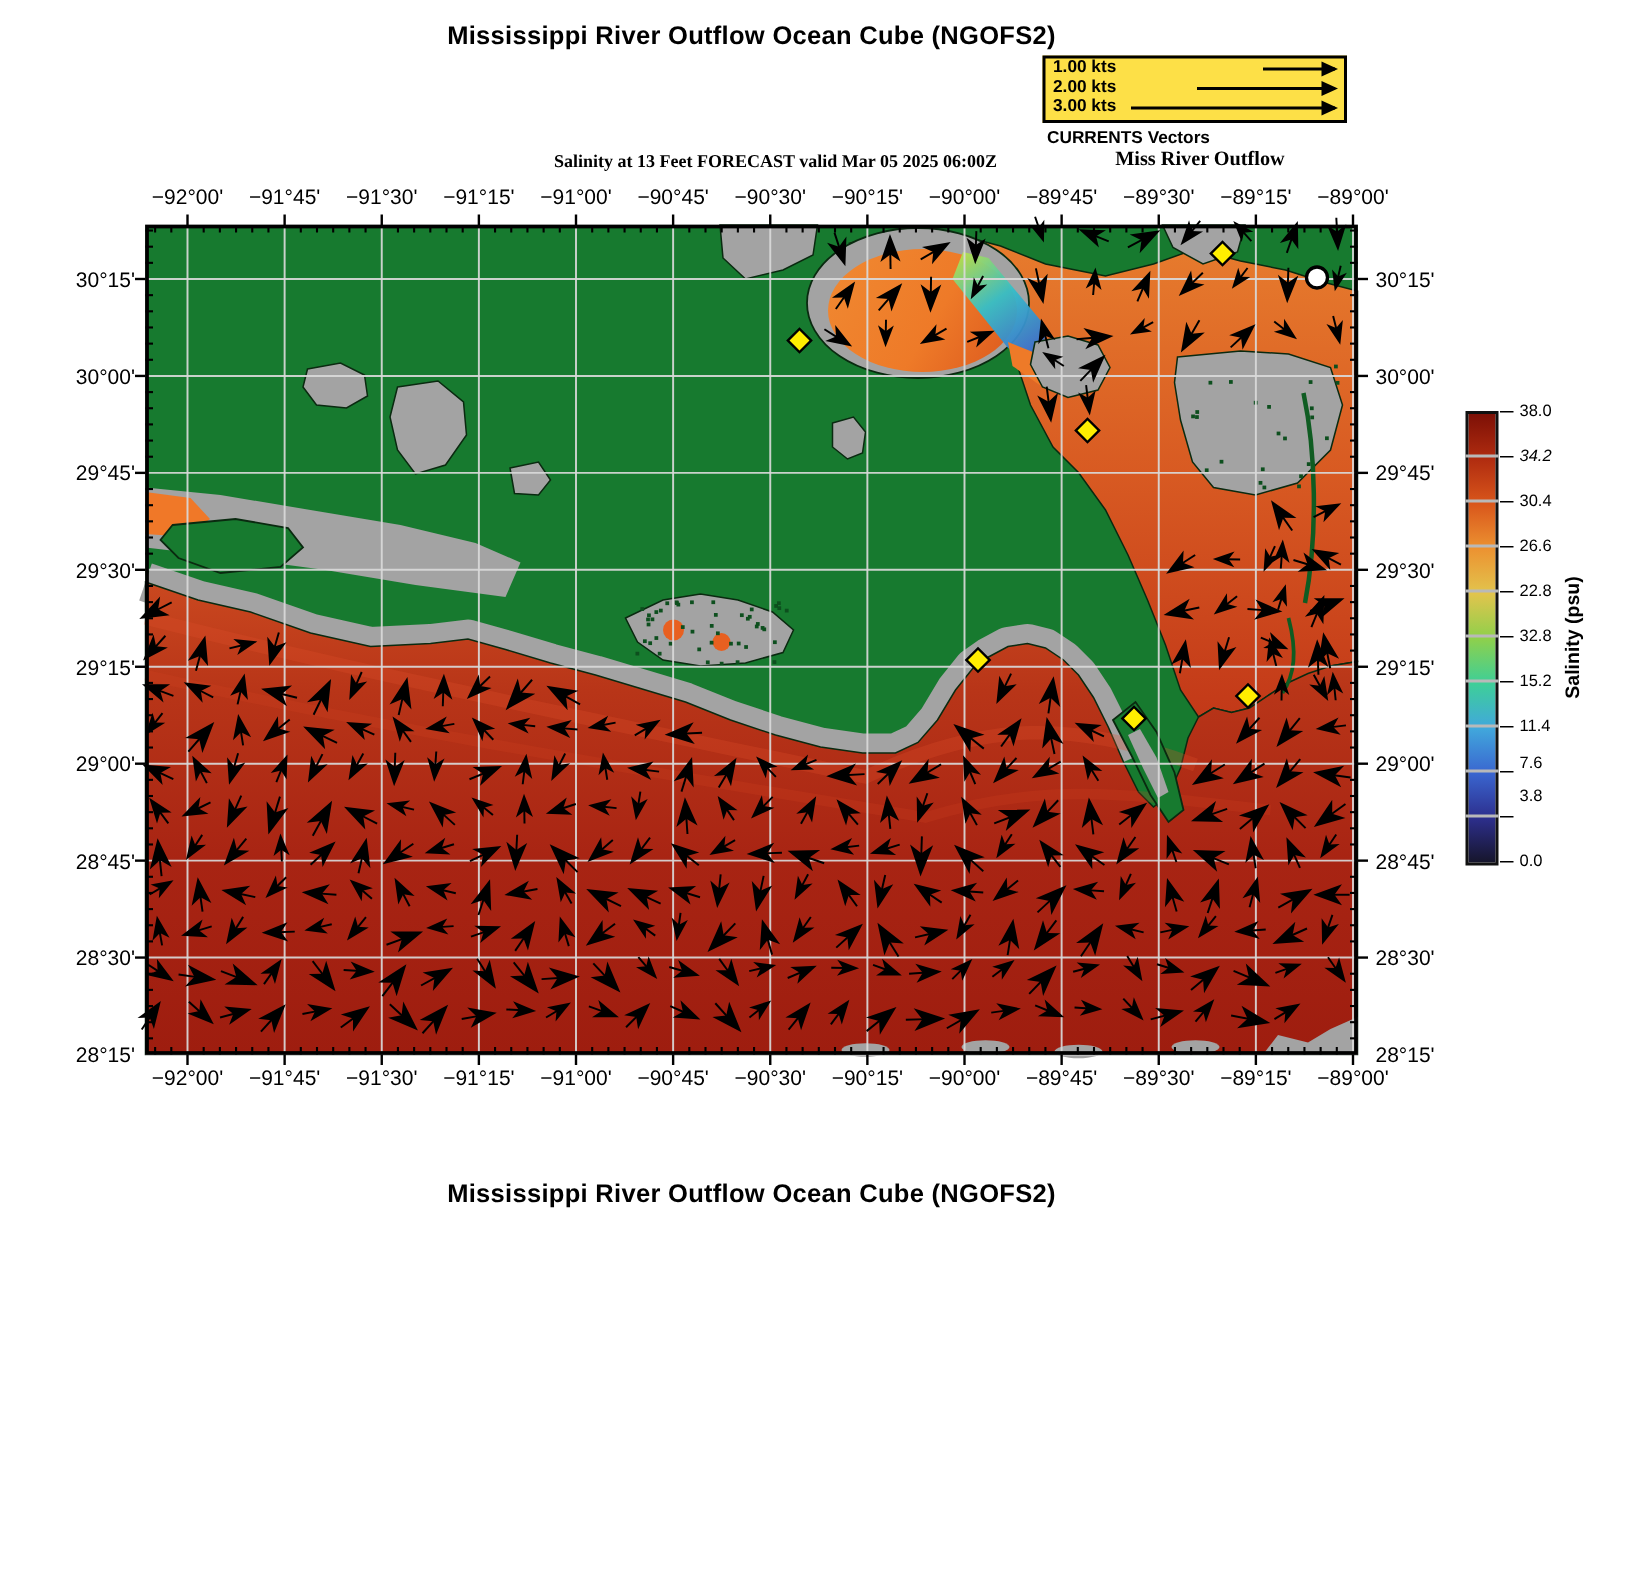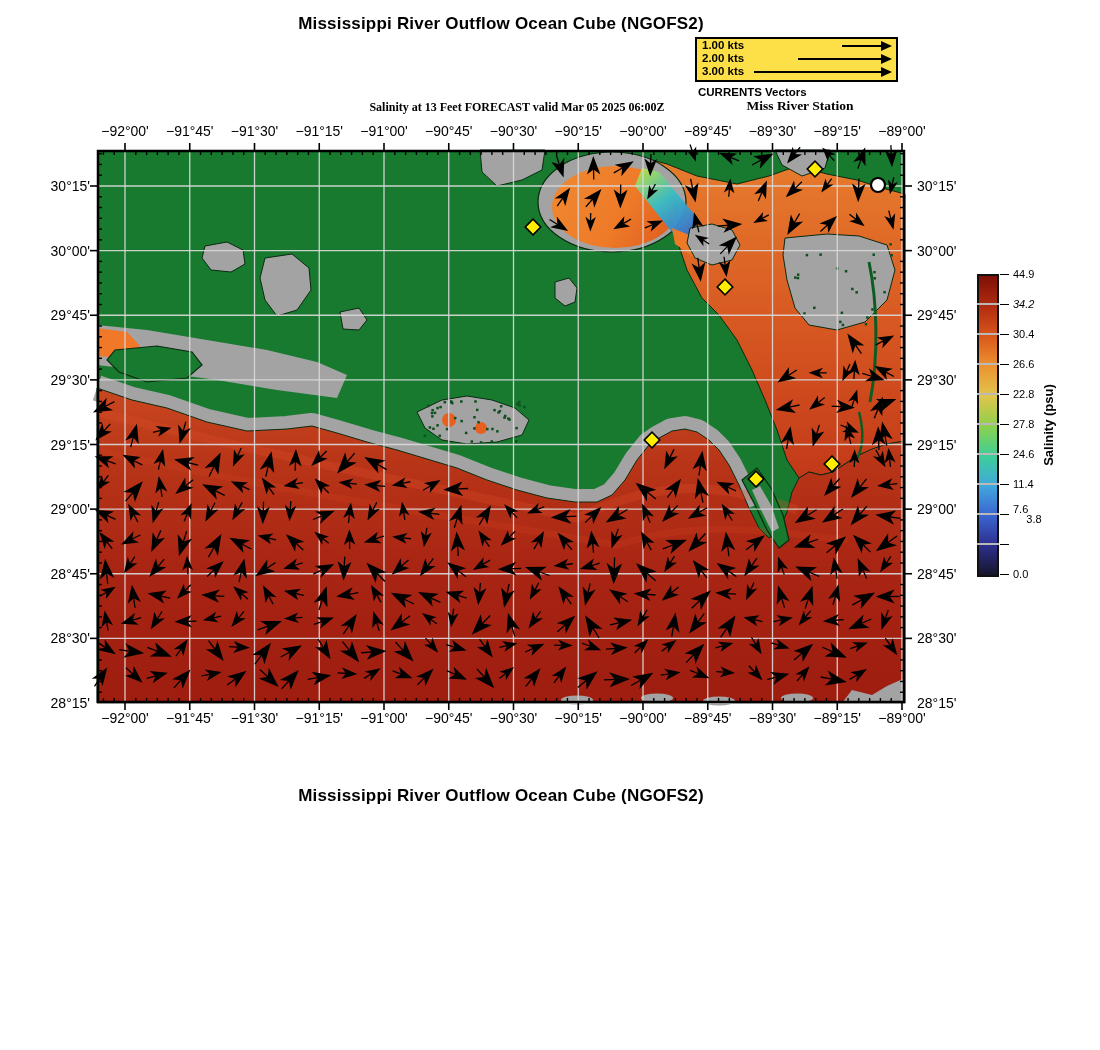--- a/index.html
+++ b/index.html
@@ -56,21 +56,21 @@
     <div class="cur-row">
       <span>2.00 kts</span>
       <span class="cur-arrow cur-a2"></span>
     </div>
     <div class="cur-row">
       <span>3.00 kts</span>
       <span class="cur-arrow cur-a3"></span>
     </div>
   </div>
   <div id="currents-caption">CURRENTS Vectors</div>
-  <div id="region-label">Miss River Station</div>
+  <div id="region-label">Miss River Outflow</div>
 
   <div id="subtitle">Salinity at 13 Feet FORECAST valid Mar 05 2025 06:00Z</div>
 
   <div id="map-area">
     <svg id="map-svg" width="808" height="553" viewBox="0 0 808 553" preserveAspectRatio="none" style="overflow:visible">
         <defs>
           <linearGradient id="oceanG" gradientUnits="userSpaceOnUse" x1="0" y1="230" x2="0" y2="553">
             <stop offset="0" stop-color="#cc4a20"></stop>
             <stop offset="0.25" stop-color="#b83518"></stop>
             <stop offset="0.6" stop-color="#a82413"></stop>
@@ -1753,43 +1753,43 @@
     <div class="lat-label lat-right" style="left: 917px; top: 437.5px;">29°15'</div>
     <div class="lat-label lat-left" style="left: 36px; top: 502.125px;">29°00'</div>
     <div class="lat-label lat-right" style="left: 917px; top: 502.125px;">29°00'</div>
     <div class="lat-label lat-left" style="left: 36px; top: 566.75px;">28°45'</div>
     <div class="lat-label lat-right" style="left: 917px; top: 566.75px;">28°45'</div>
     <div class="lat-label lat-left" style="left: 36px; top: 631.375px;">28°30'</div>
     <div class="lat-label lat-right" style="left: 917px; top: 631.375px;">28°30'</div>
     <div class="lat-label lat-left" style="left: 36px; top: 696px;">28°15'</div>
     <div class="lat-label lat-right" style="left: 917px; top: 696px;">28°15'</div>
     <div class="cb-dash" style="top: 273.5px;"></div>
-    <div class="cb-tick-label" style="top: 267px;">44.9</div>
+    <div class="cb-tick-label" style="top: 267px;">38.0</div>
     <div class="cb-cross" style="top: 303px;"></div>
     <div class="cb-dash" style="top: 303.5px;"></div>
     <div class="cb-tick-label" style="top: 297px; font-style: italic;">34.2</div>
     <div class="cb-cross" style="top: 333px;"></div>
     <div class="cb-dash" style="top: 333.5px;"></div>
     <div class="cb-tick-label" style="top: 327px;">30.4</div>
     <div class="cb-cross" style="top: 363px;"></div>
     <div class="cb-dash" style="top: 363.5px;"></div>
     <div class="cb-tick-label" style="top: 357px;">26.6</div>
     <div class="cb-cross" style="top: 393px;"></div>
     <div class="cb-dash" style="top: 393.5px;"></div>
     <div class="cb-tick-label" style="top: 387px;">22.8</div>
     <div class="cb-cross" style="top: 423px;"></div>
     <div class="cb-dash" style="top: 423.5px;"></div>
-    <div class="cb-tick-label" style="top: 417px;">27.8</div>
+    <div class="cb-tick-label" style="top: 417px;">32.8</div>
     <div class="cb-cross" style="top: 453px;"></div>
     <div class="cb-dash" style="top: 453.5px;"></div>
-    <div class="cb-tick-label" style="top: 447px;">24.6</div>
+    <div class="cb-tick-label" style="top: 447px;">15.2</div>
     <div class="cb-cross" style="top: 483px;"></div>
     <div class="cb-dash" style="top: 483.5px;"></div>
     <div class="cb-tick-label" style="top: 477px;">11.4</div>
     <div class="cb-cross" style="top: 513px;"></div>
     <div class="cb-dash" style="top: 513.5px;"></div>
     <div class="cb-tick-label" style="top: 502px;">7.6</div>
     <div class="cb-cross" style="top: 543px;"></div>
     <div class="cb-dash" style="top: 543.5px;"></div>
-    <div class="cb-tick-label" style="top: 512px; text-align: center;">3.8</div>
+    <div class="cb-tick-label" style="top: 524px;">3.8</div>
     <div class="cb-dash" style="top: 573.5px;"></div>
     <div class="cb-tick-label" style="top: 567px;">0.0</div>
   </div>
 
 </body></html>

